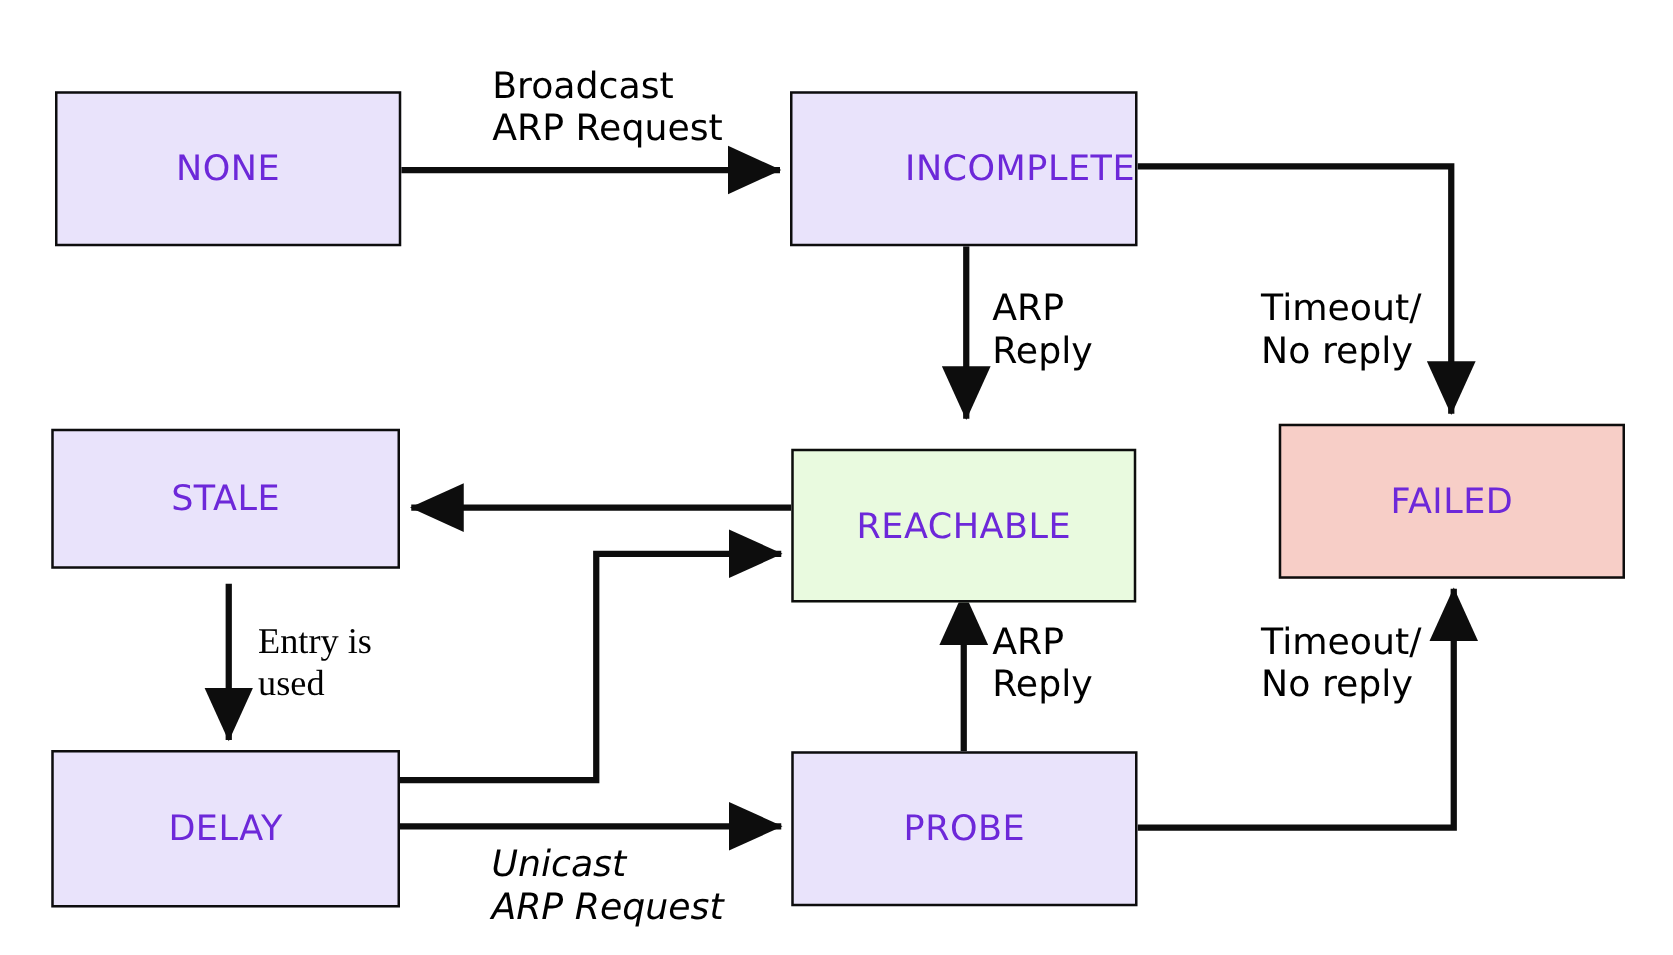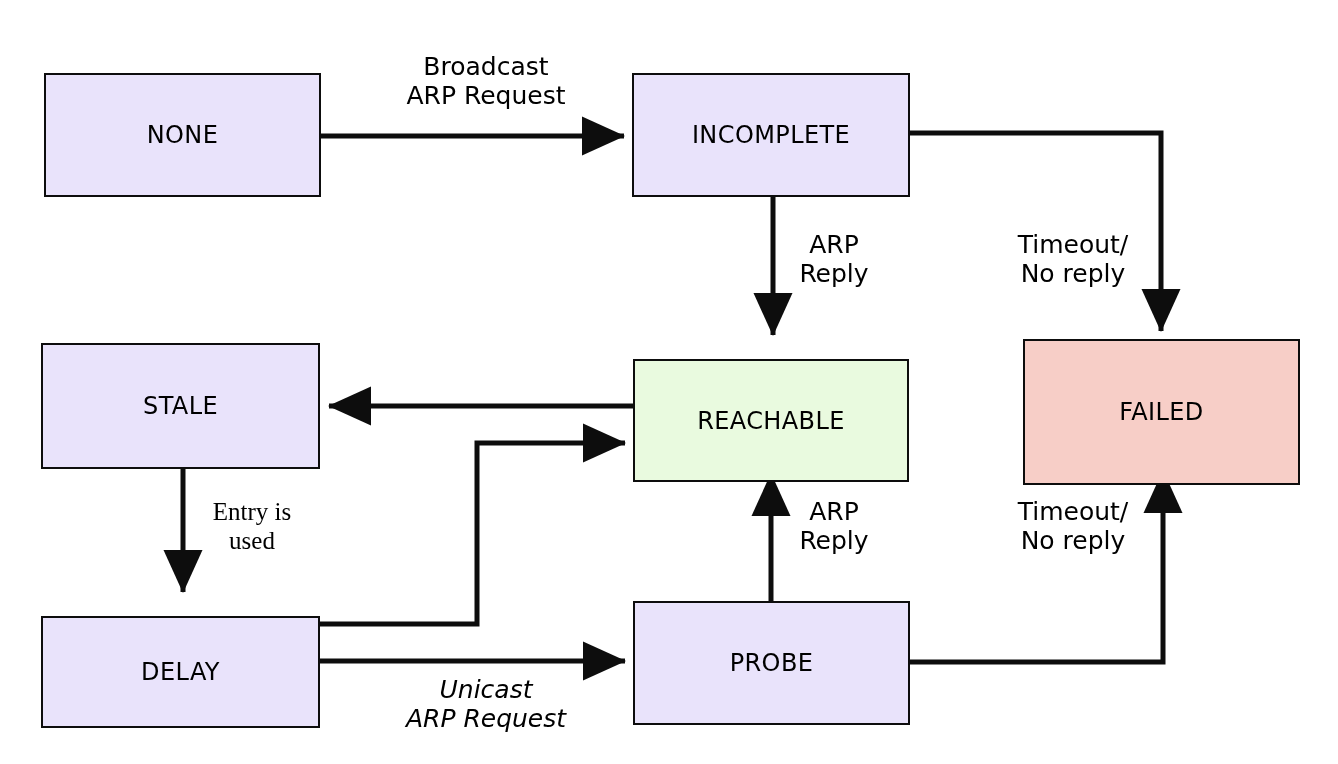--- a/index.html
+++ b/index.html
@@ -24,33 +24,33 @@
   }
   .state-node {
     position: absolute;
     box-sizing: border-box;
     border: 2px solid #0d0d0d;
     display: flex;
     align-items: center;
     justify-content: center;
   }
   .state-label {
-    font-size: 24px;
-    color: #000000;
+    font-size: 28px;
+    color: #6d28d9;
     letter-spacing: 0.4px;
     line-height: 1;
     white-space: nowrap;
   }
   .edge-label {
     position: absolute;
-    font-size: 25px;
+    font-size: 29px;
     color: #000000;
     line-height: 1.16;
     white-space: pre;
-    text-align: center;
+    text-align: left;
   }
 </style>
 </head>
 <body>
 
 <div id="canvas">
 
   <svg id="edges" viewBox="0 0 1338 764" xmlns="http://www.w3.org/2000/svg">
     <defs>
       <marker id="arrowhead" markerWidth="9" markerHeight="9" refX="8.4" refY="4.5" orient="auto" markerUnits="strokeWidth">
@@ -74,37 +74,37 @@
 
     <path d="M771,601 L771,474" stroke="#0d0d0d" stroke-width="5" fill="none" marker-end="url(#arrowhead)"></path>
 
     <path d="M910,662 L1163,662 L1163,471" stroke="#0d0d0d" stroke-width="5" fill="none" marker-end="url(#arrowhead)"></path>
   </svg>
 
   <div class="state-node" style="left:44px; top:73px; width:277px; height:124px; background:#E9E3FB;">
     <span class="state-label">NONE</span>
   </div>
 
-  <div class="state-node" style="left:632px; top:73px; width:278px; height:124px; background:#E9E3FB;">
+  <div class="state-node" style="left:632px; top:73px; width:278px; height:124px; background:#E9E3FB;justify-content:flex-end;">
     <span class="state-label">INCOMPLETE</span>
   </div>
 
-  <div class="state-node" style="left:41px; top:343px; width:279px; height:126px; background:#E9E3FB;align-items:center;">
+  <div class="state-node" style="left:41px; top:343px; width:279px; height:112px; background:#E9E3FB;align-items:center;">
     <span class="state-label">STALE</span>
   </div>
 
   <div class="state-node" style="left:633px; top:359px; width:276px; height:123px; background:#E9FADF;">
     <span class="state-label">REACHABLE</span>
   </div>
 
-  <div class="state-node" style="left:1023px; top:339px; width:277px; height:146px; background:#F7CEC7;">
+  <div class="state-node" style="left:1023px; top:339px; width:277px; height:124px; background:#F7CEC7;">
     <span class="state-label">FAILED</span>
   </div>
 
-  <div class="state-node" style="left:41px; top:600px; width:279px; height:112px; background:#E9E3FB;margin-top:16px;">
+  <div class="state-node" style="left:41px; top:600px; width:279px; height:126px; background:#E9E3FB;">
     <span class="state-label">DELAY</span>
   </div>
 
   <div class="state-node" style="left:633px; top:601px; width:277px; height:124px; background:#E9E3FB;">
     <span class="state-label">PROBE</span>
   </div>
 
   <div class="edge-label" style="left:486px; top:52px; transform:translateX(-50%);">Broadcast
 ARP Request</div>
 

